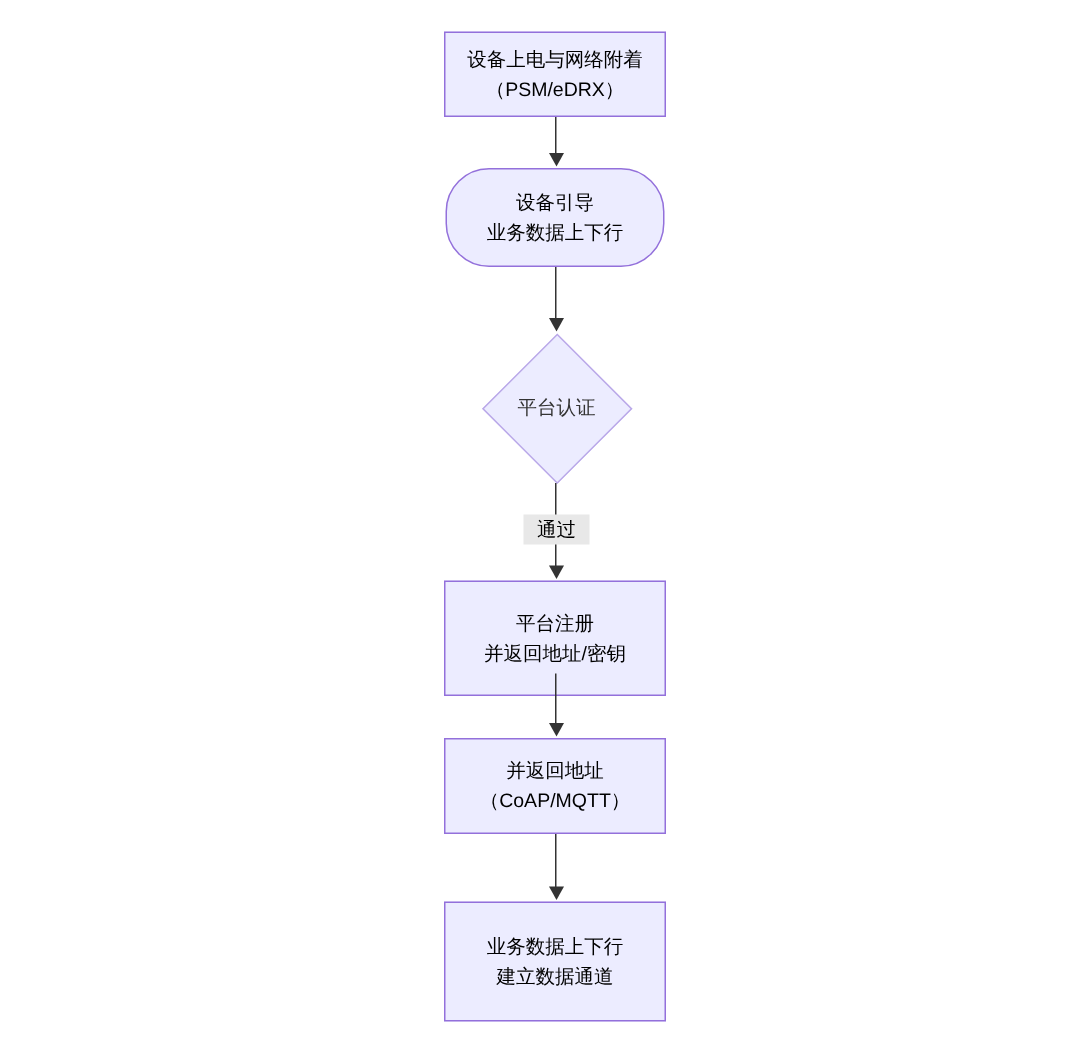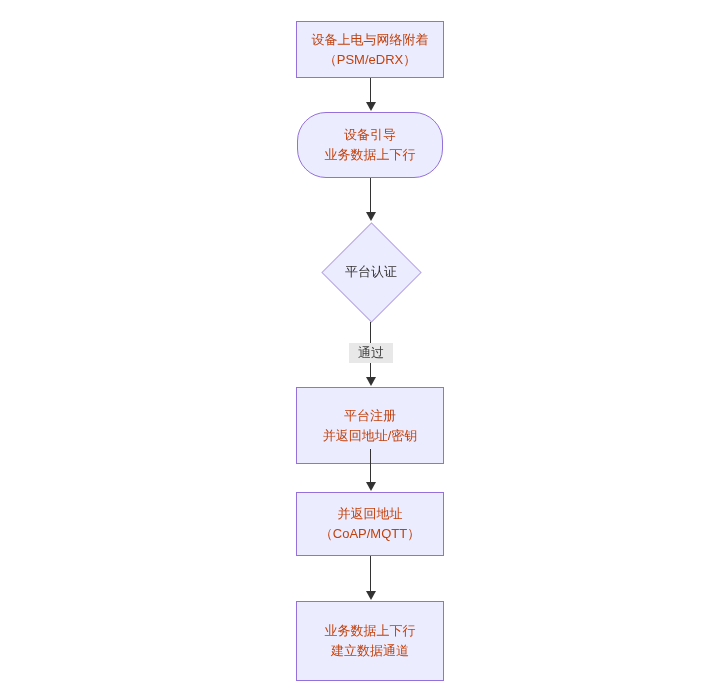--- a/index.html
+++ b/index.html
@@ -11,21 +11,21 @@
   }
   .canvas {
     position: relative;
     width: 726px; height: 700px;
     background: #ffffff;
   }
   .node {
     position: absolute;
     background: #ECECFF;
     border: 1px solid #9370DB;
-    color: #c2410c;
+    color: #000000;
     font-size: 13px;
     line-height: 20px;
     display: flex;
     flex-direction: column;
     align-items: center;
     justify-content: center;
     text-align: center;
   }
   .node span { display: block; white-space: nowrap; }
 
@@ -76,21 +76,21 @@
   .line-2 { top: 178px; height: 35px; }  .head-2 { top: 212px; }
   .line-3 { top: 322px; height: 56px; }  .head-3 { top: 377px; }
   .line-4 { top: 449px; height: 34px; }  .head-4 { top: 482px; }
   .line-5 { top: 556px; height: 36px; }  .head-5 { top: 591px; }
 
   .edge-label {
     position: absolute;
     left: 349px; top: 343px;
     min-width: 44px; height: 20px;
     background: #e8e8e8;
-    color: #404040;
+    color: #000000;
     font-size: 13px;
     line-height: 20px;
     text-align: center;
     padding: 0 3px;
   }
 </style>
 </head>
 <body>
 
 <div class="canvas">

